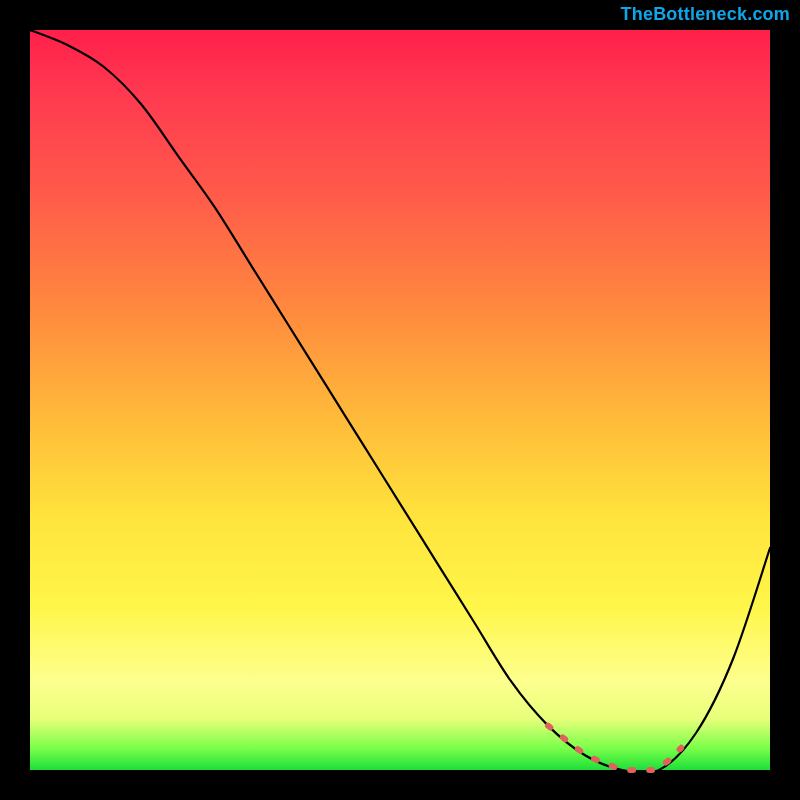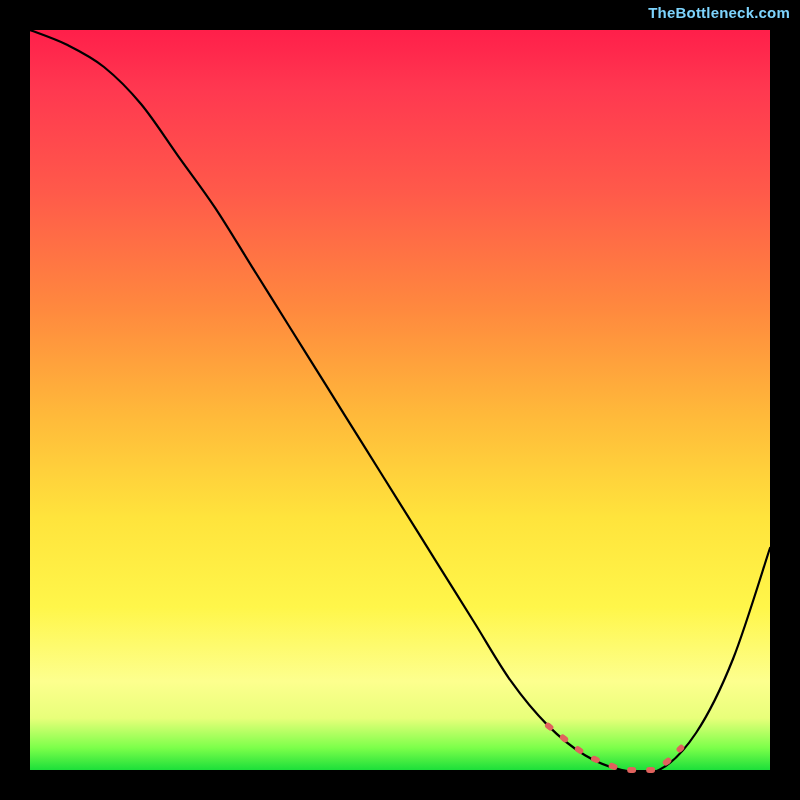--- a/index.html
+++ b/index.html
@@ -14,22 +14,22 @@
   .frame {
     position: relative;
     width: 800px;
     height: 800px;
     background: #000;
   }
   .watermark {
     position: absolute;
     top: 4px;
     right: 10px;
-    color: #7dd3fc;
-    font-size: 15px;
+    color: #0ea5e9;
+    font-size: 18px;
     font-weight: 600;
     letter-spacing: 0.2px;
     user-select: none;
   }
   .plot-area {
     position: absolute;
     left: 30px;
     top: 30px;
     width: 740px;
     height: 740px;

